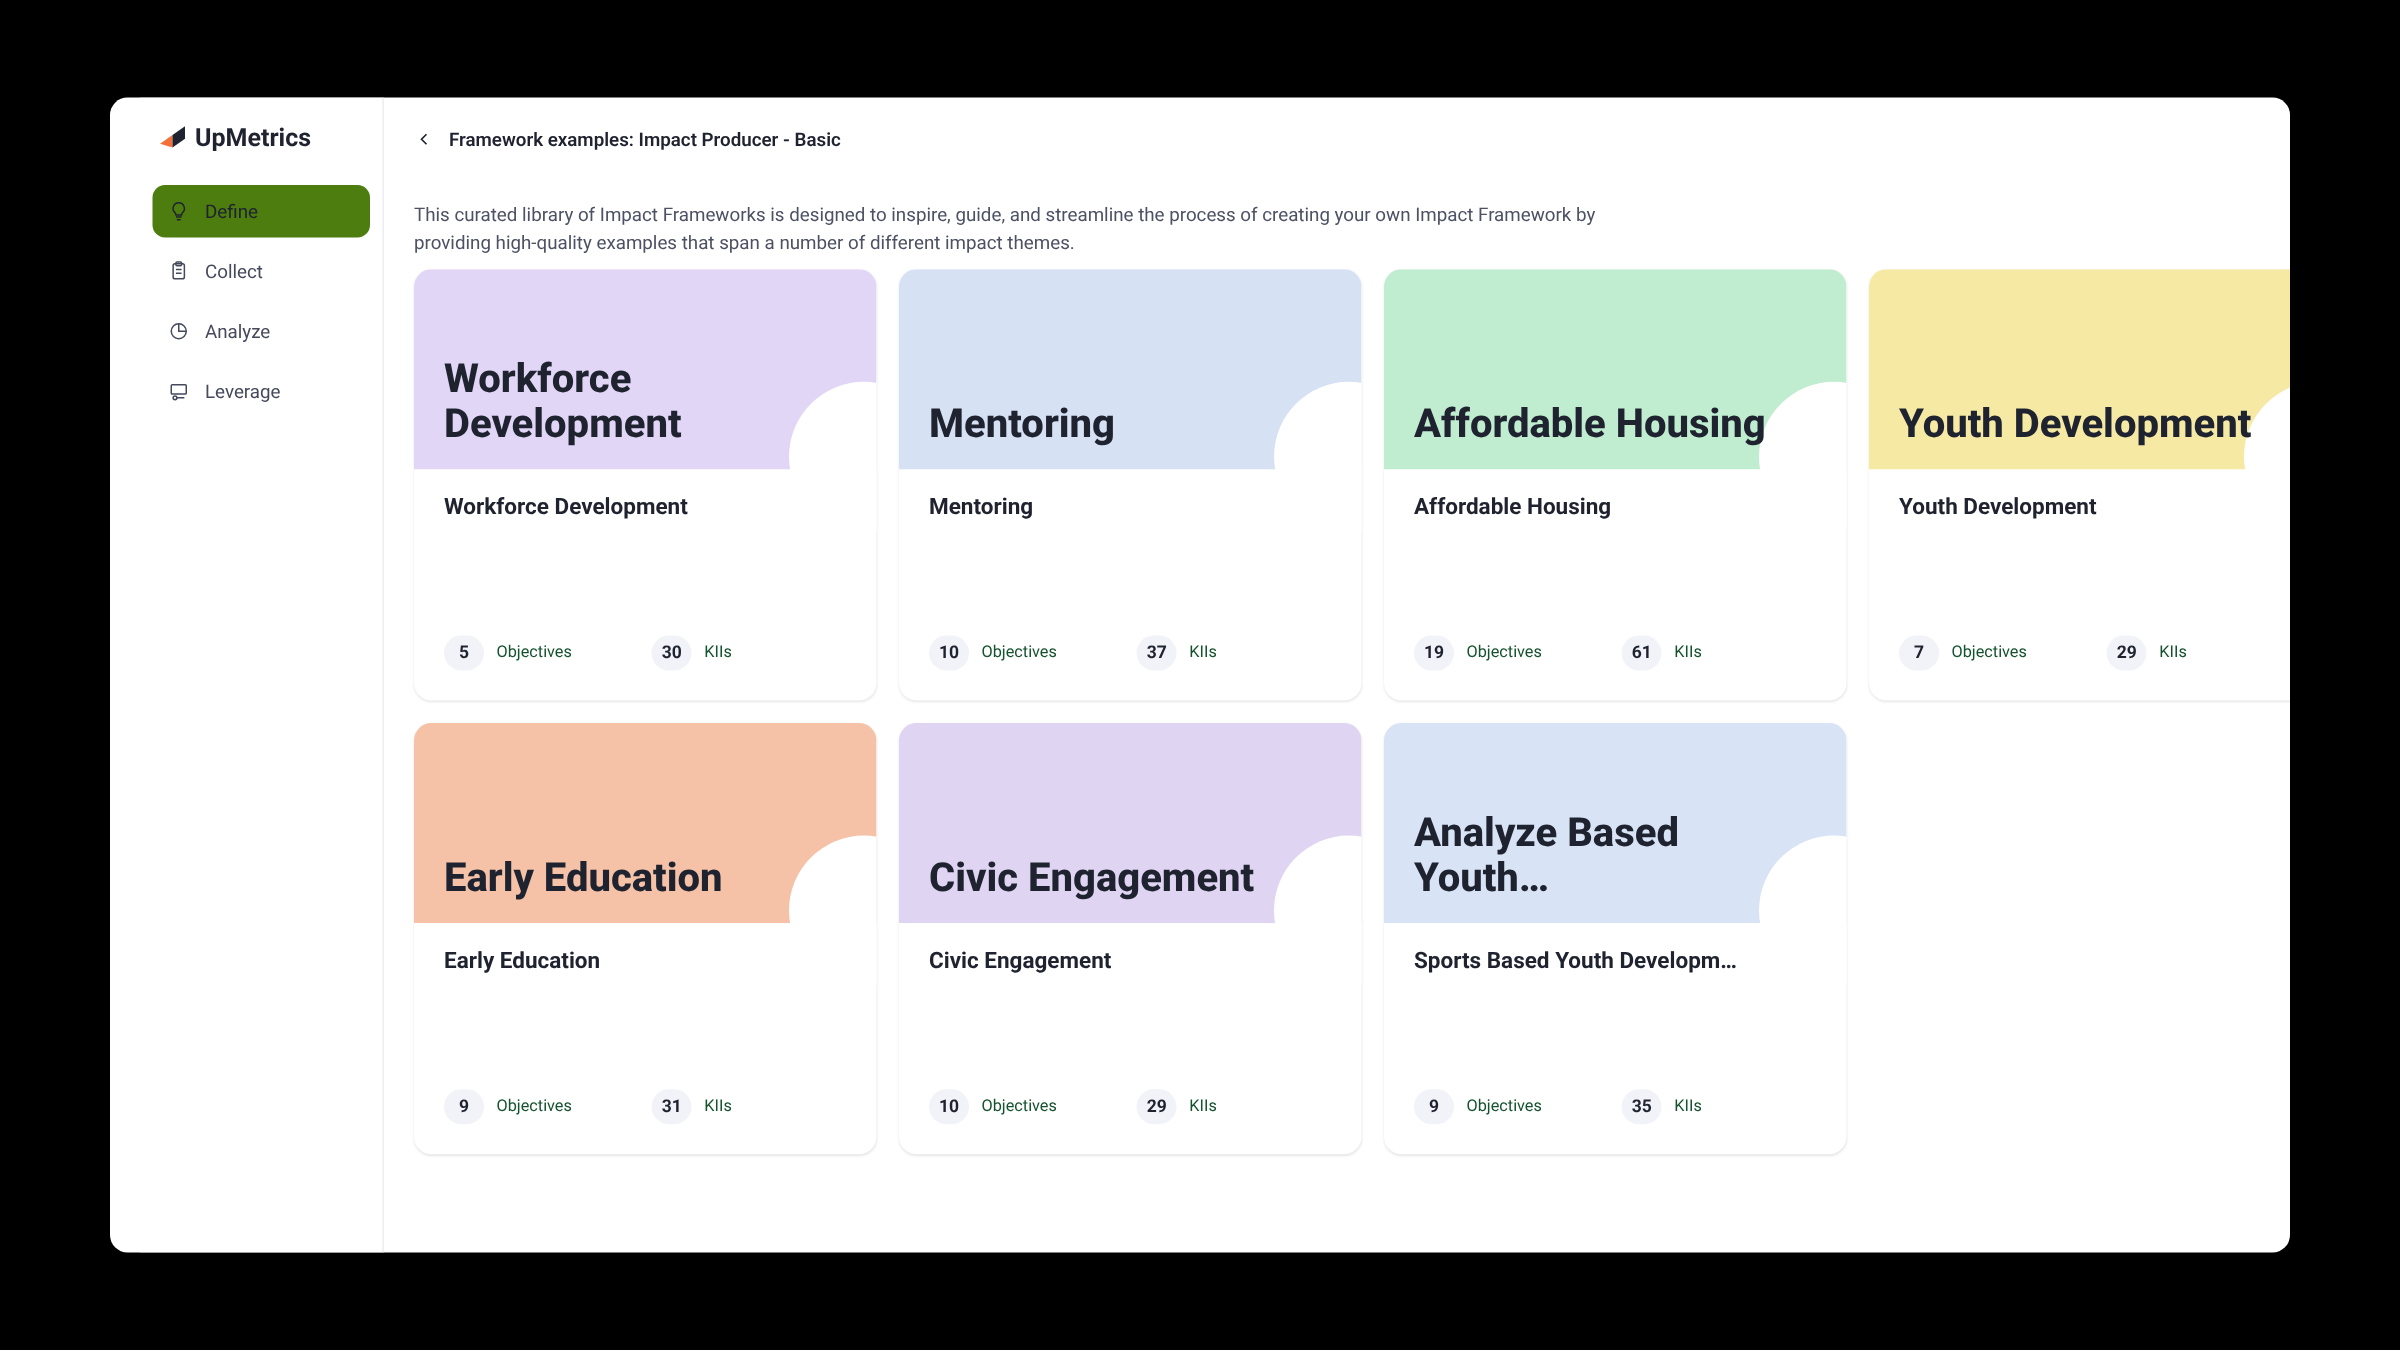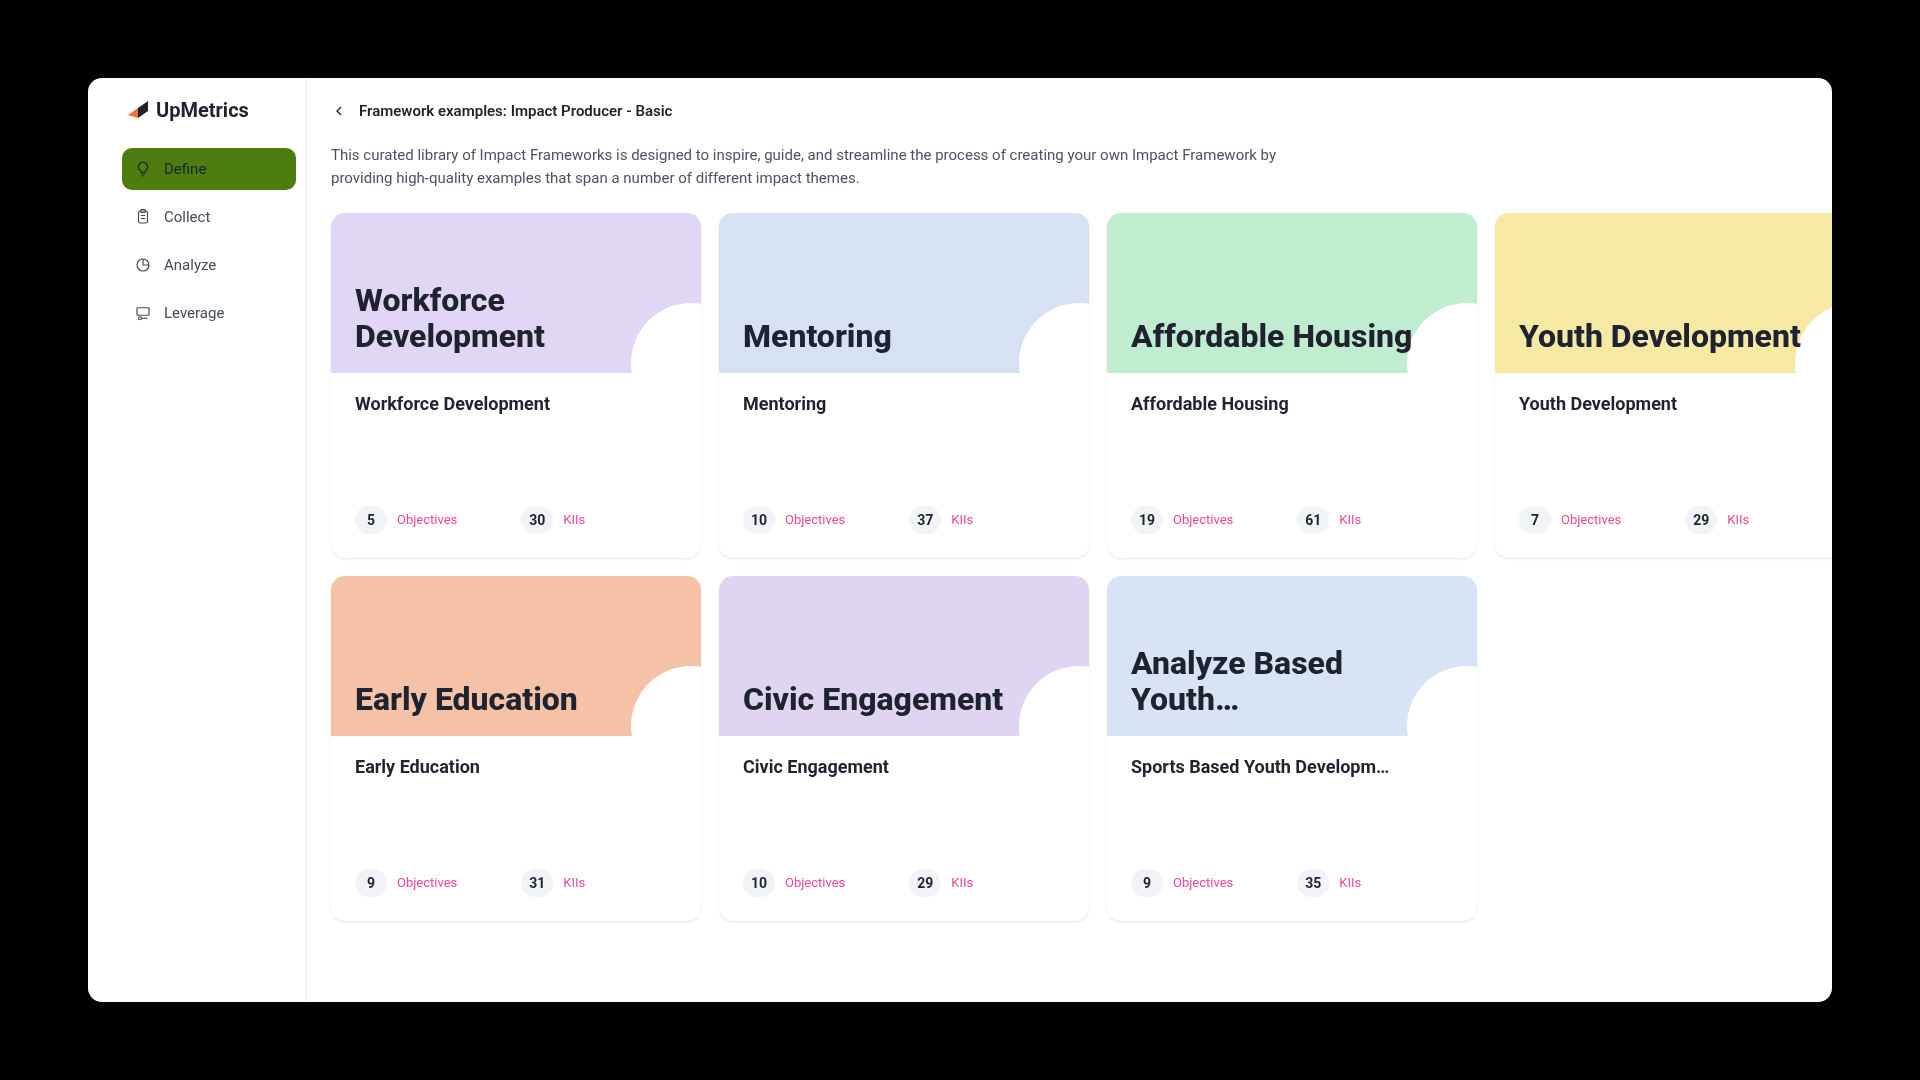--- a/index.html
+++ b/index.html
@@ -74,39 +74,39 @@
 }
 .main {
   flex: 1;
   padding: 24px 24px 28px 24px;
   overflow: auto;
 }
 .breadcrumb {
   display: flex;
   align-items: center;
   gap: 12px;
-  margin-bottom: 24px;
+  margin-bottom: 40px;
 }
 .chev-left {
   width: 16px;
   height: 16px;
   display: inline-flex;
   cursor: pointer;
 }
 .crumb-text {
   font-size: 15px;
   font-weight: 600;
   color: #1f2330;
 }
 .intro {
   font-size: 15px;
   line-height: 1.55;
   color: #4c5164;
   max-width: 970px;
-  margin-bottom: 22px;
+  margin-bottom: 8px;
 }
 .grid {
   display: grid;
   grid-template-columns: repeat(4, 370px);
   gap: 18px;
 }
 .card {
   border-radius: 14px;
   background: #fff;
   box-shadow: 0 1px 2px rgba(16,24,40,.06), 0 1px 3px rgba(16,24,40,.06);
@@ -177,21 +177,21 @@
   min-width: 32px;
   height: 28px;
   padding: 0 6px;
   border-radius: 14px;
   display: inline-flex;
   align-items: center;
   justify-content: center;
 }
 .stat-label {
   font-size: 13px;
-  color: #ec4899;
+  color: #14532d;
 }
 .bg-purple { background: #e2d6f6; }
 .bg-blue { background: #d6e1f4; }
 .bg-green { background: #c0edcf; }
 .bg-yellow { background: #f6e9a4; }
 .bg-orange { background: #f5c2a7; }
 .bg-purple2 { background: #e0d4f3; }
 .bg-blue2 { background: #d8e3f5; }
 </style>
 </head>

